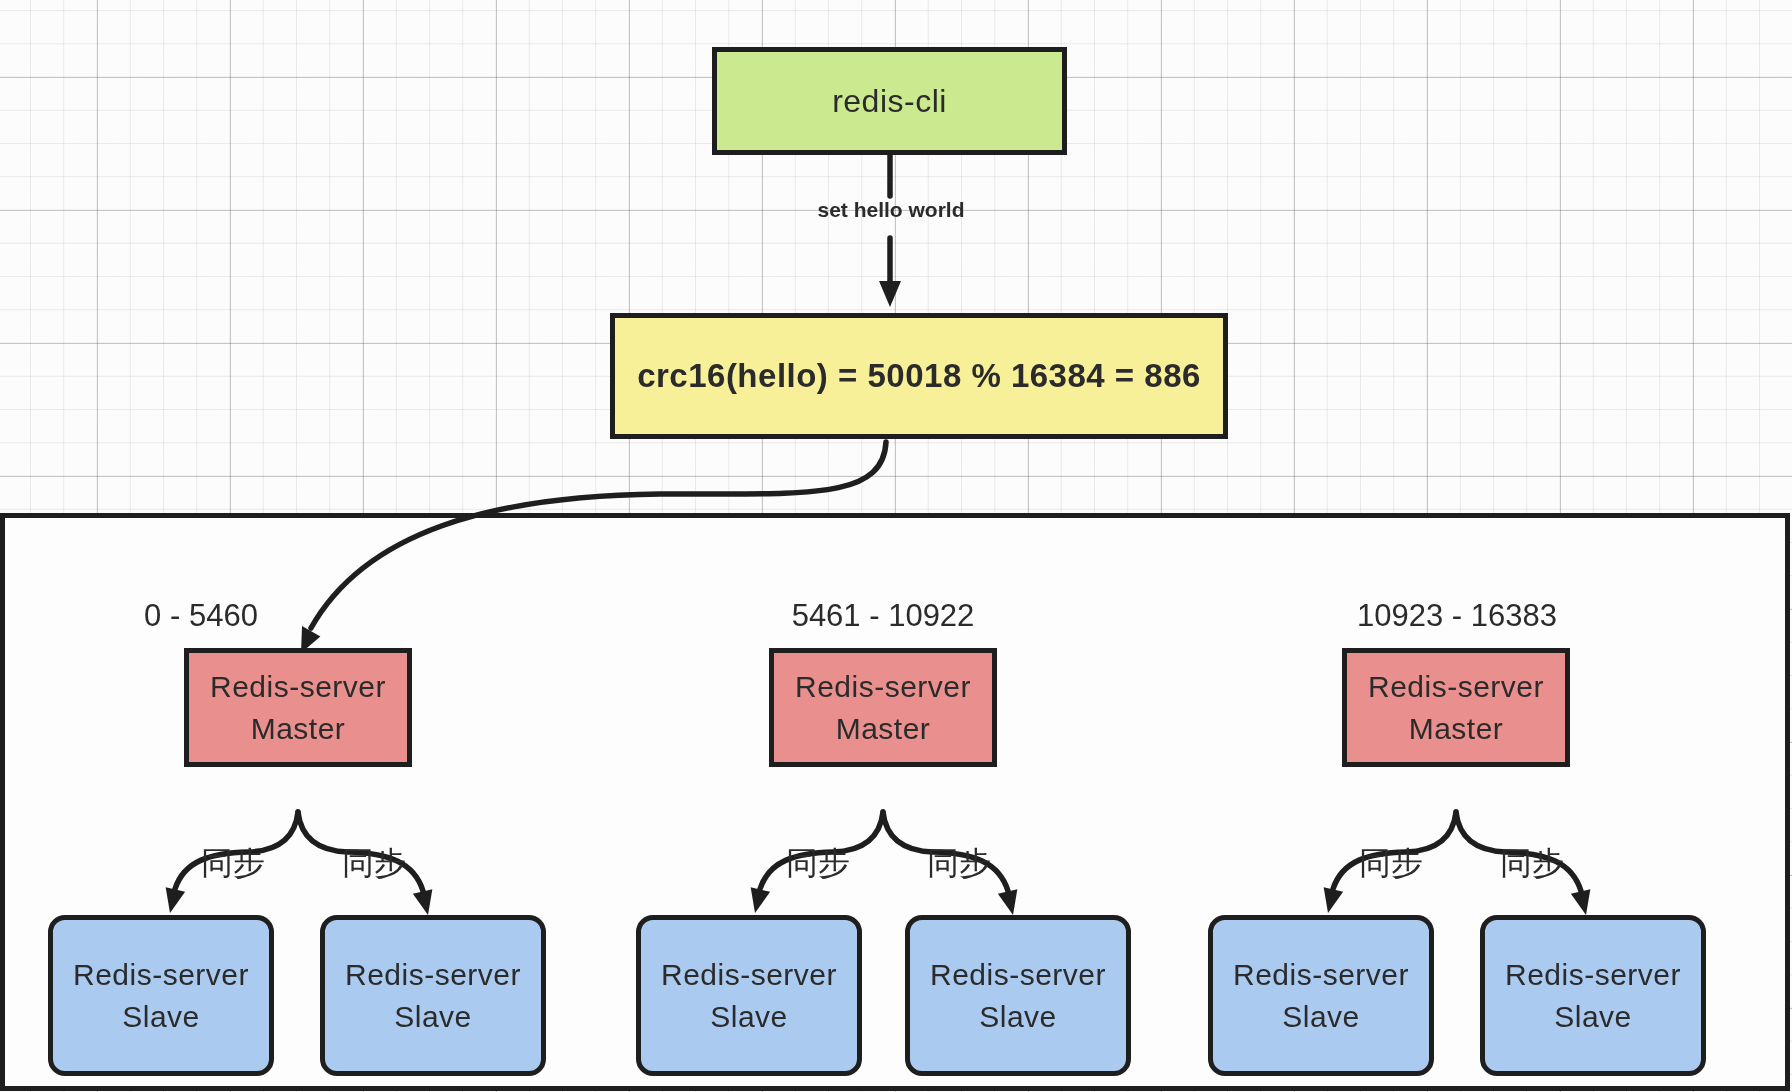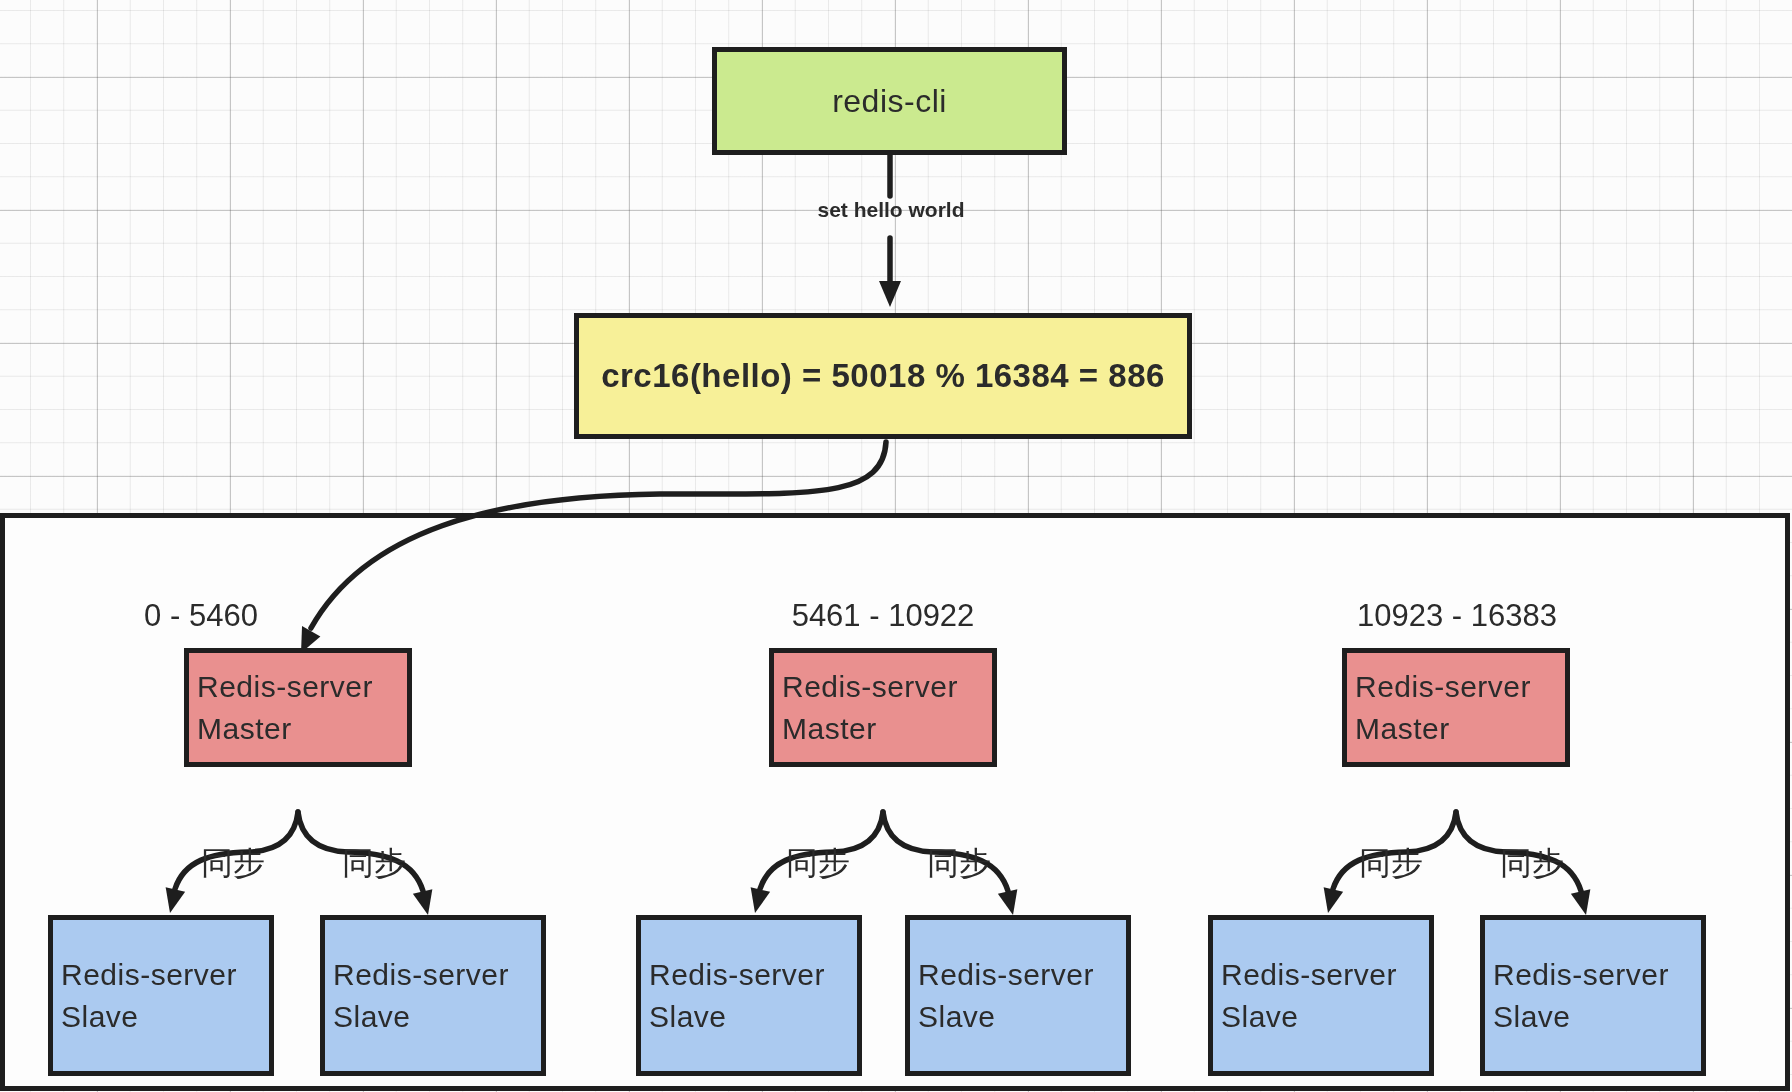--- a/index.html
+++ b/index.html
@@ -11,31 +11,31 @@
     background-image:
       linear-gradient(to right, rgba(90,90,90,.30) 1.5px, transparent 1.5px),
       linear-gradient(to bottom, rgba(90,90,90,.30) 1.5px, transparent 1.5px),
       linear-gradient(to right, rgba(120,120,120,.14) 1px, transparent 1px),
       linear-gradient(to bottom, rgba(120,120,120,.14) 1px, transparent 1px);
     background-size:133px 133px,133px 133px,33.25px 33.25px,33.25px 33.25px;
     background-position:97px 77px,97px 77px,30px 10px,30px 10px;
   }
   .node{
     position:absolute;box-sizing:border-box;border:5px solid var(--stroke,#1e1e1e);
-    display:flex;align-items:center;justify-content:center;text-align:left;
+    display:flex;align-items:center;justify-content:center;text-align:center;
     font-size:30px;line-height:1.4;letter-spacing:.5px;
   }
   .client{left:712px;top:47px;width:355px;height:108px;background:var(--client-fill,#cbea8f);font-size:32px;}
-  .hash{left:574px;top:313px;width:618px;height:126px;background:var(--hash-fill,#f7f098);font-weight:700;font-size:33px;}
+  .hash{left:610px;top:313px;width:618px;height:126px;background:var(--hash-fill,#f7f098);font-weight:700;font-size:33px;}
   .container-box{
     position:absolute;left:0;top:513px;width:1790px;height:578px;box-sizing:border-box;
     border:5px solid var(--stroke,#1e1e1e);background:#fdfdfd;
   }
   .master{top:648px;width:228px;height:119px;background:var(--master-fill,#e9908f);}
-  .slave{top:915px;width:226px;height:161px;background:var(--slave-fill,#abcaf0);}
+  .slave{top:915px;width:226px;height:161px;background:var(--slave-fill,#abcaf0);border-radius:17px;}
   .range-label{
     position:absolute;top:598px;transform:translateX(-50%);
     font-size:31px;font-weight:400;white-space:nowrap;
   }
   .cmd-label{
     position:absolute;left:891px;top:198px;transform:translateX(-50%);
     font-size:21px;font-weight:700;white-space:nowrap;
   }
   .sync-label{
     position:absolute;transform:translate(-50%,-50%);

